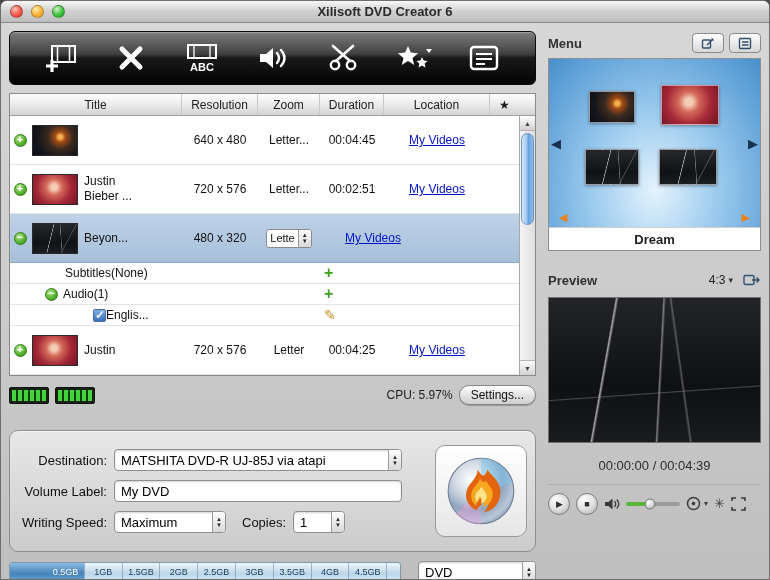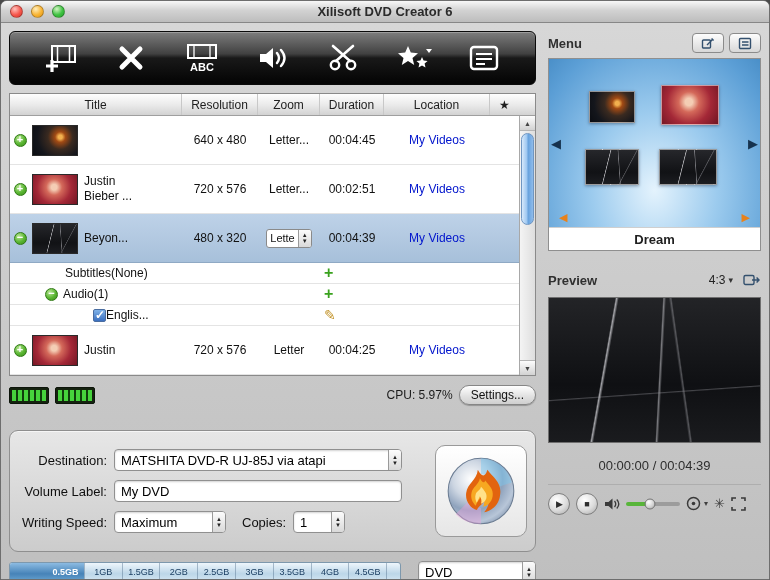--- a/index.html
+++ b/index.html
@@ -61,21 +61,21 @@
       linear-gradient(104deg,transparent 40%,rgba(210,210,214,.85) 41%,transparent 42.5%),
       linear-gradient(86deg,transparent 62%,rgba(180,180,186,.6) 63%,transparent 64.5%),
       linear-gradient(118deg,transparent 72%,rgba(150,150,156,.5) 73%,transparent 74.5%),
       linear-gradient(#26272b,#111215 65%,#1c1d21); }
   .exp { width:13px; height:13px; flex:0 0 13px; border-radius:50%; color:#fff; font-weight:bold;
     background:radial-gradient(circle at 35% 30%,#b8e694,#59b531 55%,#3d8d1d);
     border:1px solid #2f7a14; display:flex; align-items:center; justify-content:center;
     font-size:11px; line-height:1; cursor:pointer; }
   .exp-plus::before { content:"+"; margin-top:-1px; }
   .exp-minus::before { content:"\2212"; margin-top:-1px; }
-  .loc { color:#0014cc; cursor:pointer; }
+  .loc { color:#0014cc; text-decoration:underline; cursor:pointer; }
   .mini-combo { display:flex; align-items:stretch; height:19px; background:#fff;
     border:1px solid #8a8a8a; border-radius:3px; overflow:hidden; font-size:11px; }
   .mc-text { display:flex; align-items:center; padding:0 3px; }
   .spin { width:13px; flex:0 0 13px; background:linear-gradient(#fcfcfc,#d9d9d9);
     border-left:1px solid #9a9a9a; display:flex; flex-direction:column;
     align-items:center; justify-content:center; color:#222; cursor:pointer; }
   .spin::before { content:"\25B2"; font-size:6px; line-height:6px; }
   .spin::after { content:"\25BC"; font-size:6px; line-height:6px; }
   .indent-sub { padding-left:35px; }
   .indent-aud { padding-left:15px; gap:5px; }
@@ -127,21 +127,21 @@
     background:linear-gradient(#ffffff,#e6e6e6); display:flex; align-items:center; justify-content:center;
     cursor:pointer; }
 
   
   .capacity-row { flex:0 0 22px; display:flex; align-items:center; gap:10px; }
   .cap-bar { width:392px; flex:0 0 392px; height:20px; border:1px solid #7d98ad; border-radius:3px;
     display:flex; overflow:hidden; background:linear-gradient(#eef6fc,#bcd6e8 60%,#d2e5f2); }
   .cap-seg { flex:1; display:flex; align-items:center; justify-content:center; font-size:9px;
     color:#173a5e; border-left:1px solid rgba(70,100,130,.4); }
   .cap-seg:first-child { border-left:none; }
-  .cap-seg.used { background:linear-gradient(#8cbbe2,#4683b8 60%,#67a2cf); color:#fff; font-weight:bold;padding-left:37px; }
+  .cap-seg.used { background:linear-gradient(#8cbbe2,#4683b8 60%,#67a2cf); color:#fff; font-weight:normal;padding-left:37px; }
   .cap-tail { flex:.35; border-left:1px solid rgba(70,100,130,.4); }
   .disc-combo { flex:1; font-size:13px;margin-left:7px; }
 
   
   .statusbar { flex:0 0 21px; display:flex; align-items:center; padding:0 10px; font-size:12px;
     color:#141414; background:linear-gradient(#c9c9c9,#bcbcbc); border-top:1px solid #a3a3a3; }
 
   
   .panel-head { flex:0 0 24px; display:flex; align-items:center; gap:5px; margin-bottom:3px; }
   .panel-title { font-size:13px; font-weight:bold; color:#303030; margin-right:auto; }
@@ -314,21 +314,20 @@
               <span class="thumb thumb-lines"></span>
               <span class="ttext">Beyon...</span>
             </div>
             <div class="cell c-res">480 x 320</div>
             <div class="cell c-zoom">
               <span class="mini-combo">
                 <span class="mc-text">Lette</span>
                 <span class="spin"></span>
               </span>
             </div>
-            <div class="cell c-dur">00:04:39</div>
             <div class="cell c-loc">
                 <span class="loc">My Videos</span>
               </div>
             <div class="cell c-star"></div>
           </div>
 
           <div class="trow child">
             <div class="cell c-exp"></div>
             <div class="cell c-title indent-sub">Subtitles(None)</div>
             <div class="cell c-res"></div>

